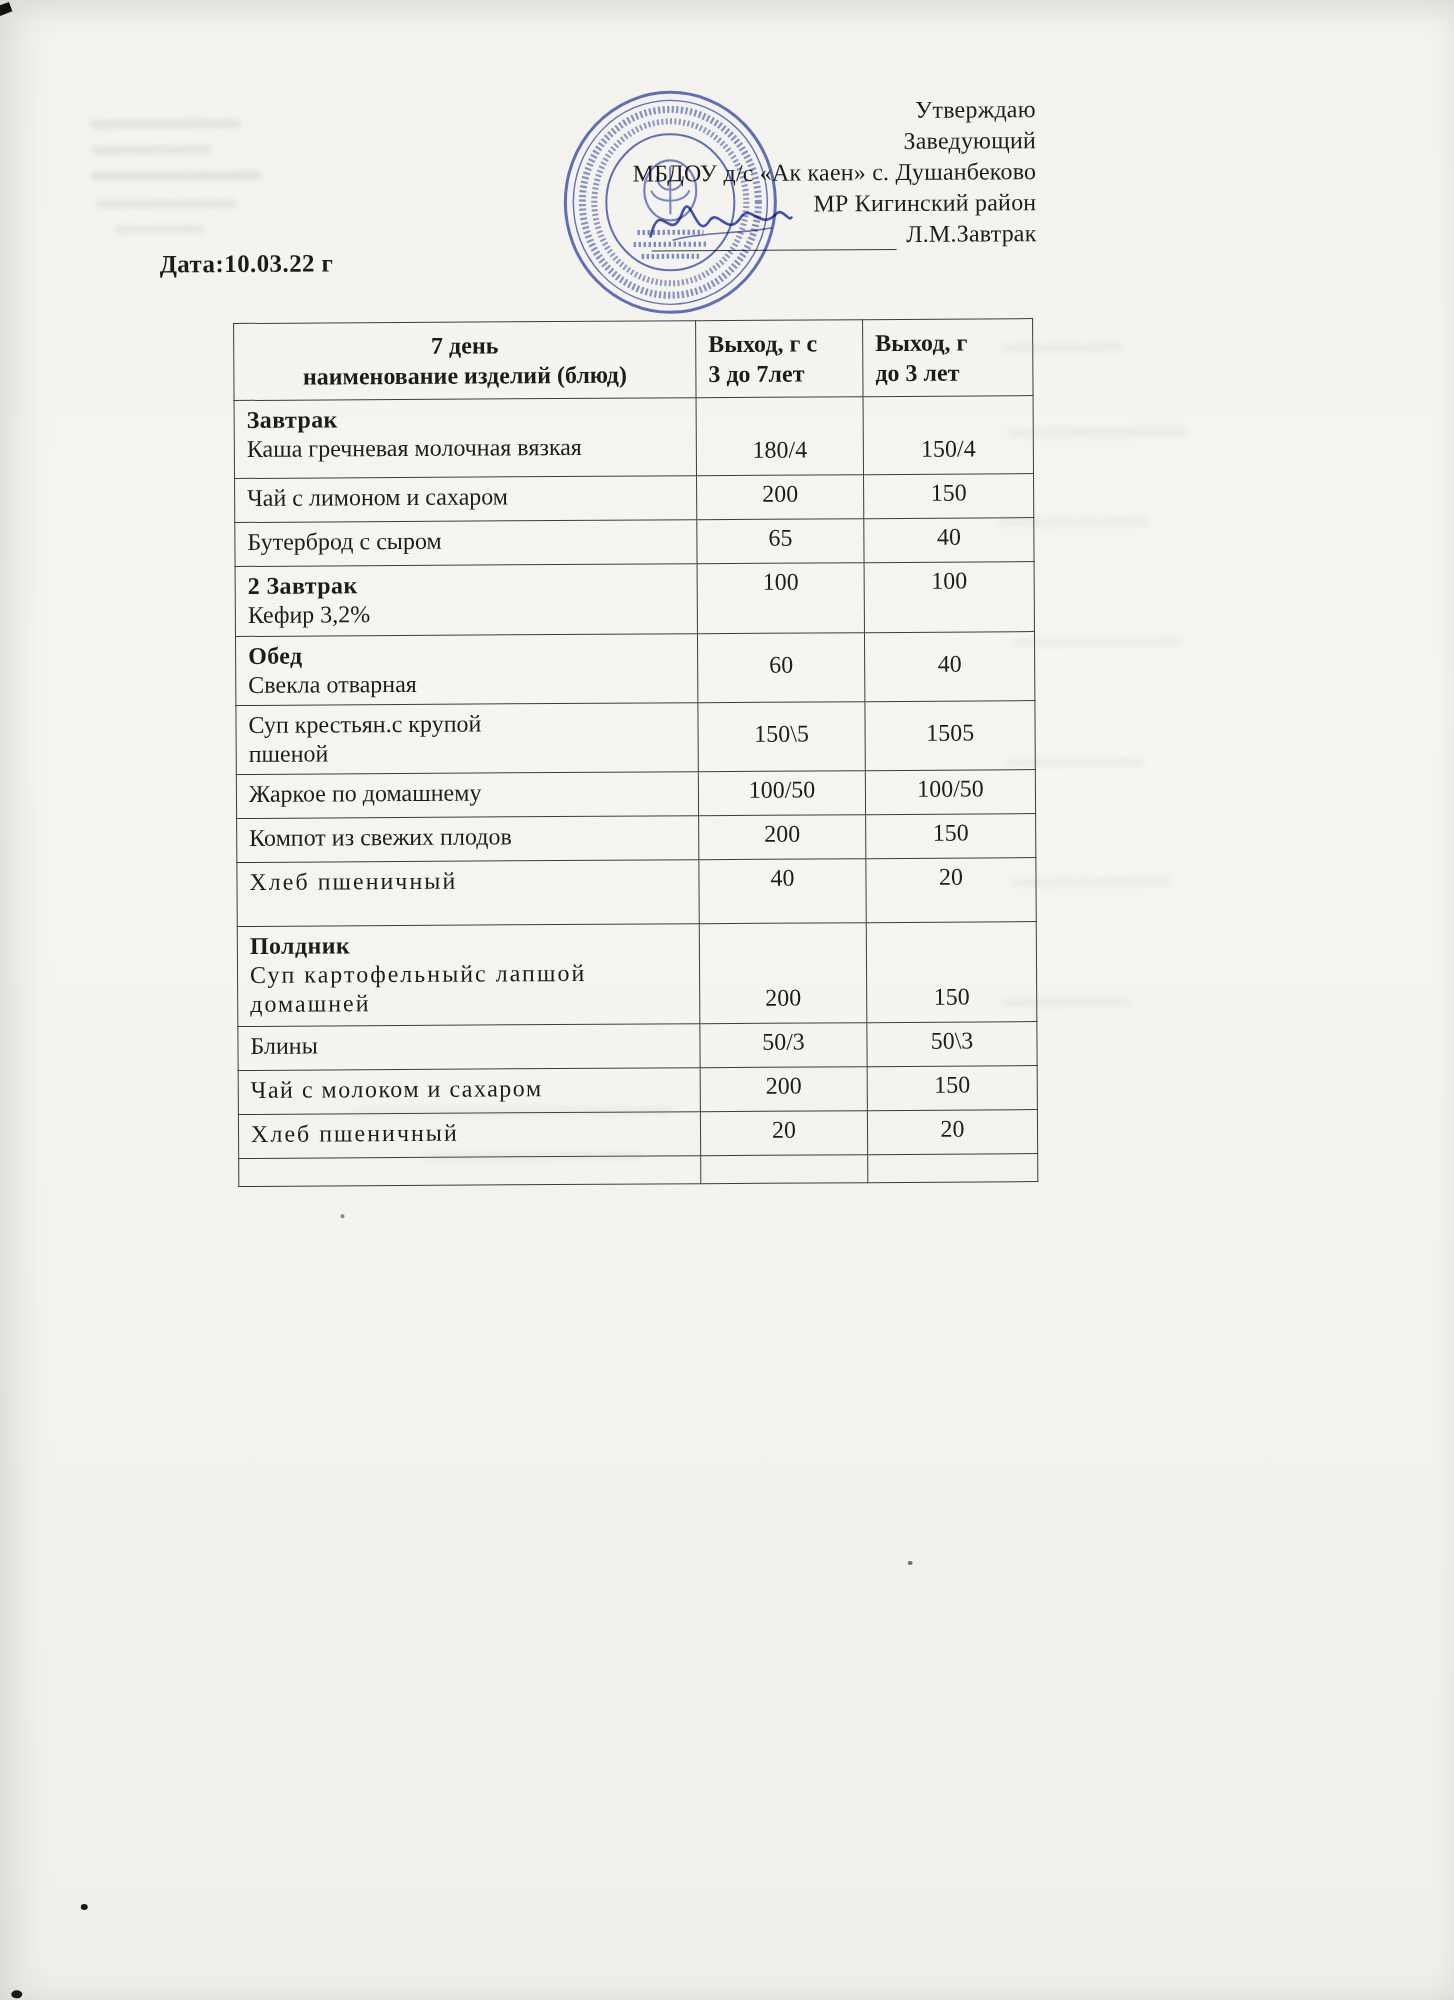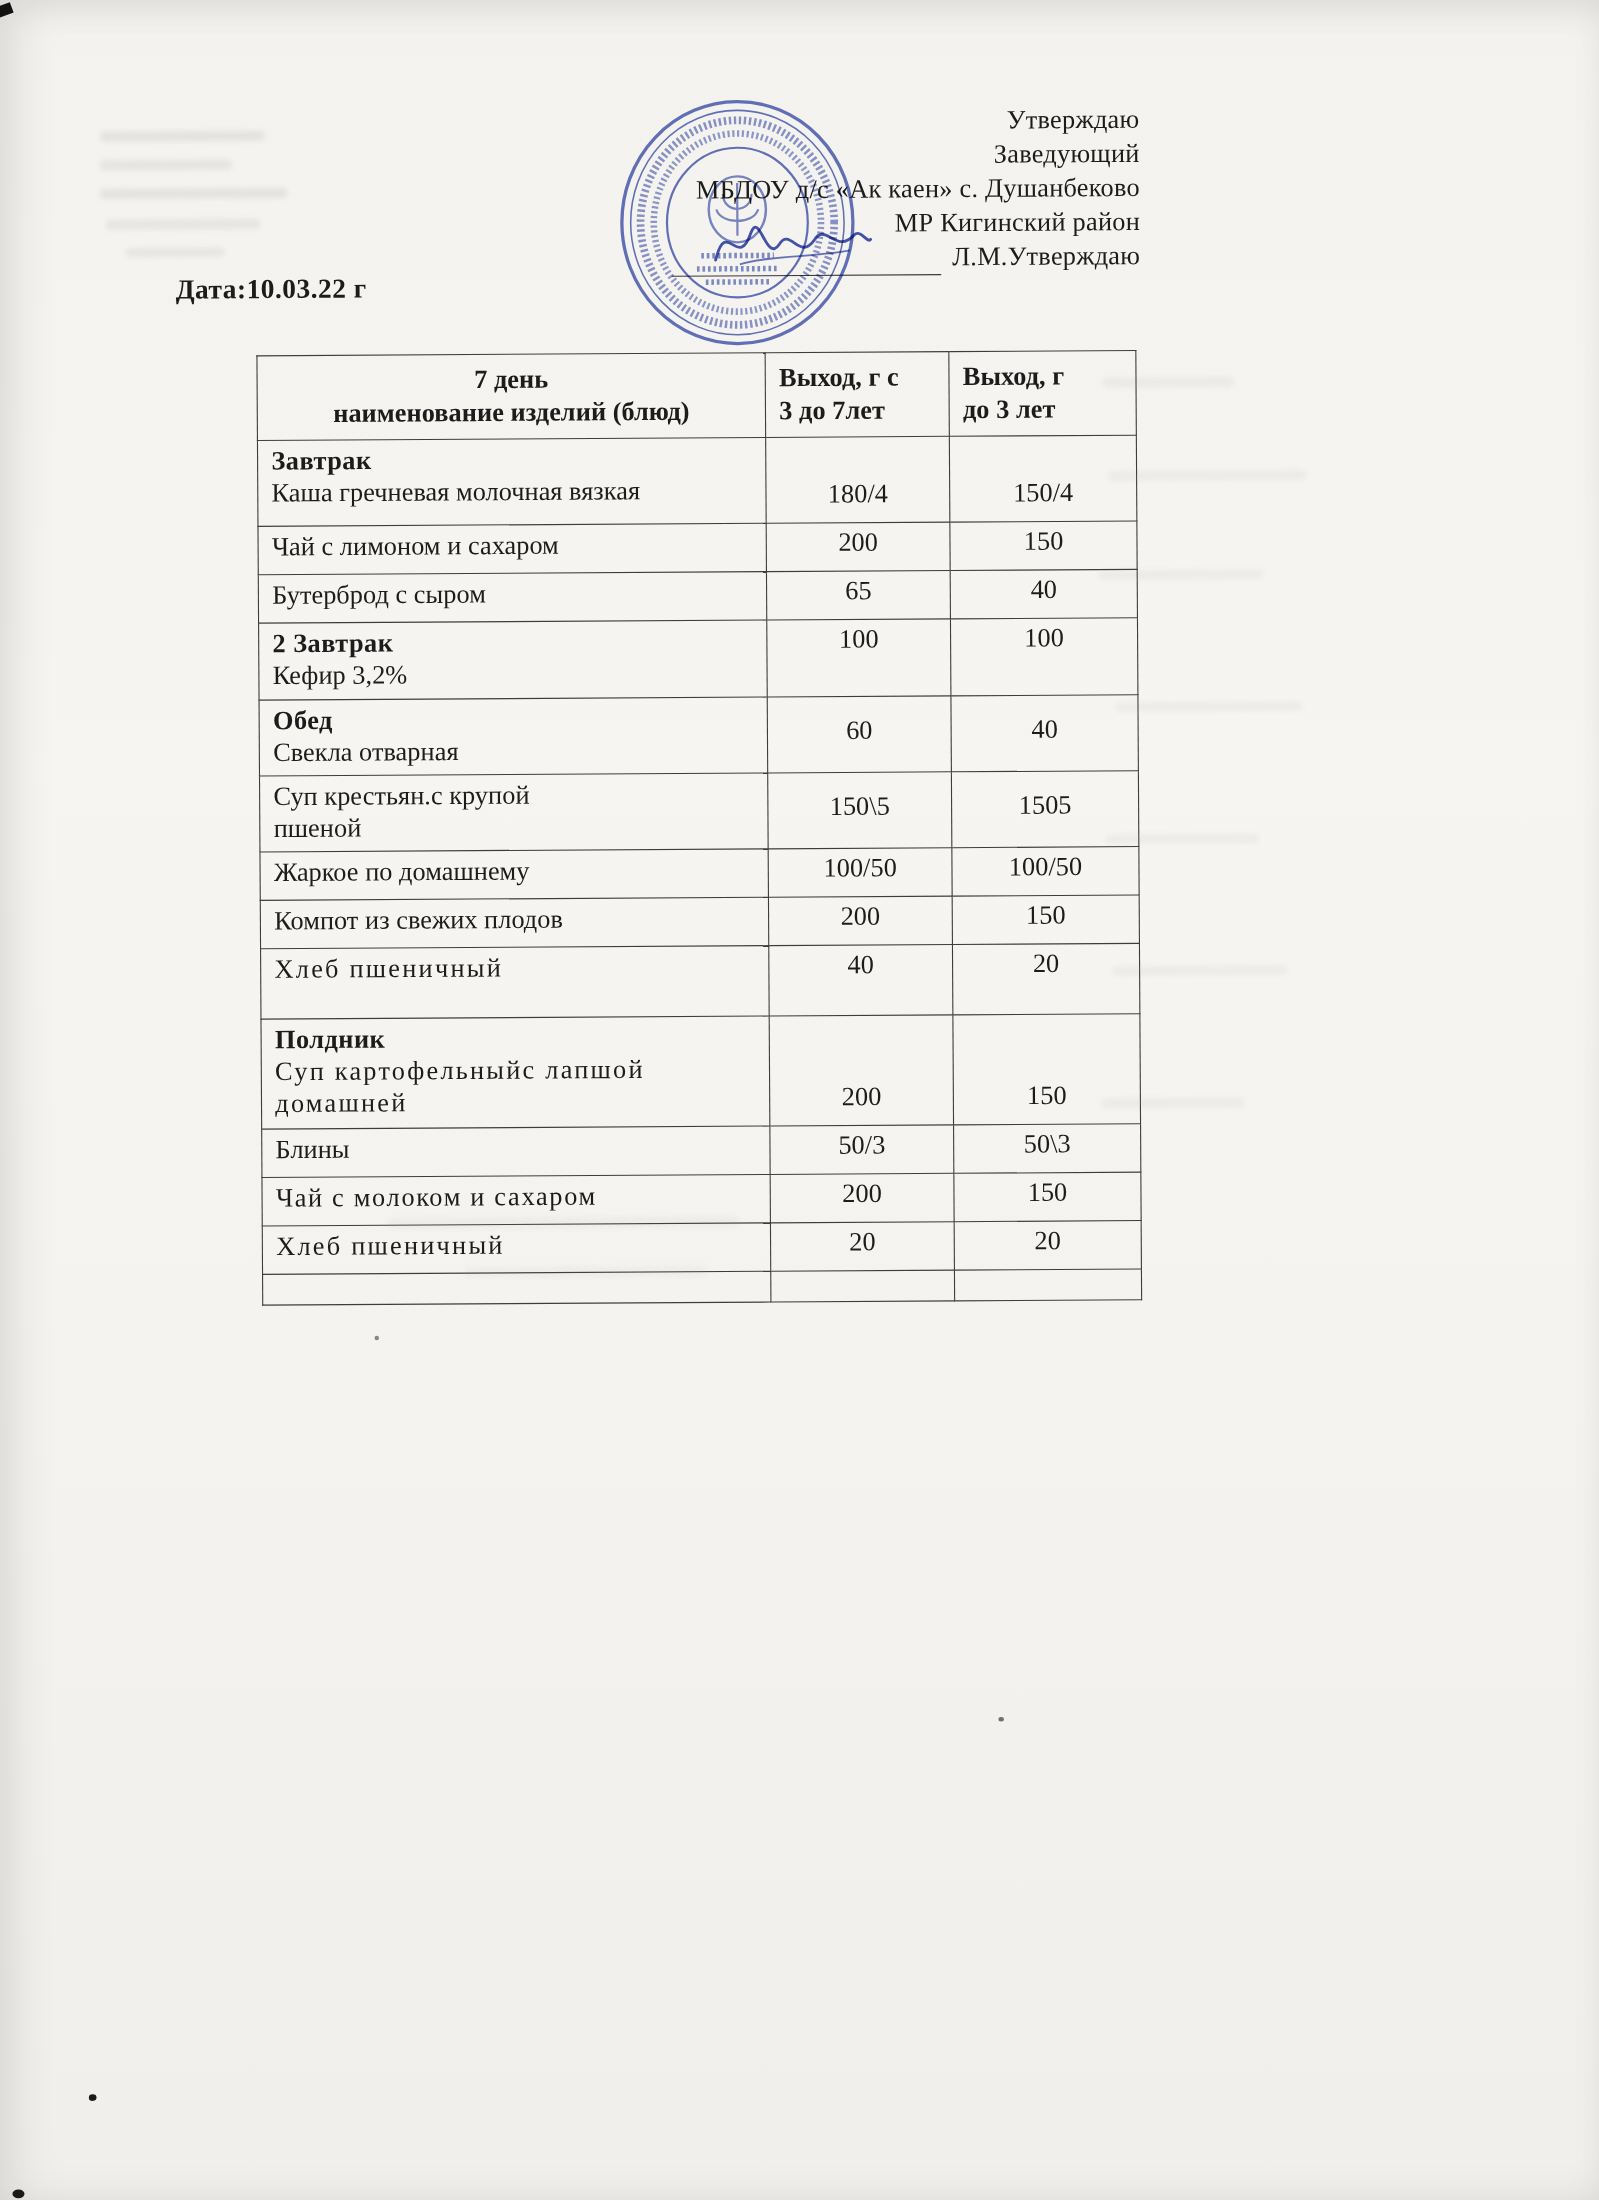--- a/index.html
+++ b/index.html
@@ -63,21 +63,21 @@
 <div class="page">
   <div class="content">
 
     <div class="approval">
       <div>Утверждаю</div>
       <div>Заведующий</div>
       <div>МБДОУ д/с  «Ак каен» с. Душанбеково</div>
       <div>МР Кигинский район</div>
       <div class="sig-row">
         <span class="sig-line"></span>
-        <span>Л.М.Утверждаю</span>
+        <span>Л.М.Завтрак</span>
       </div>
     </div>
 
     <svg class="stamp" viewBox="0 0 222 232">
       <g fill="none" stroke="#3f51a8">
         <ellipse cx="111" cy="116" rx="105" ry="110" stroke-width="3"></ellipse>
         <ellipse cx="111" cy="116" rx="97" ry="102" stroke-width="1.4"></ellipse>
         <ellipse cx="111" cy="116" rx="88" ry="93" stroke-width="7" stroke-dasharray="2.2 2.4" opacity=".75"></ellipse>
         <ellipse cx="111" cy="116" rx="76" ry="81" stroke-width="6" stroke-dasharray="2 2.4" opacity=".7"></ellipse>
         <ellipse cx="111" cy="116" rx="64" ry="68" stroke-width="2"></ellipse>

